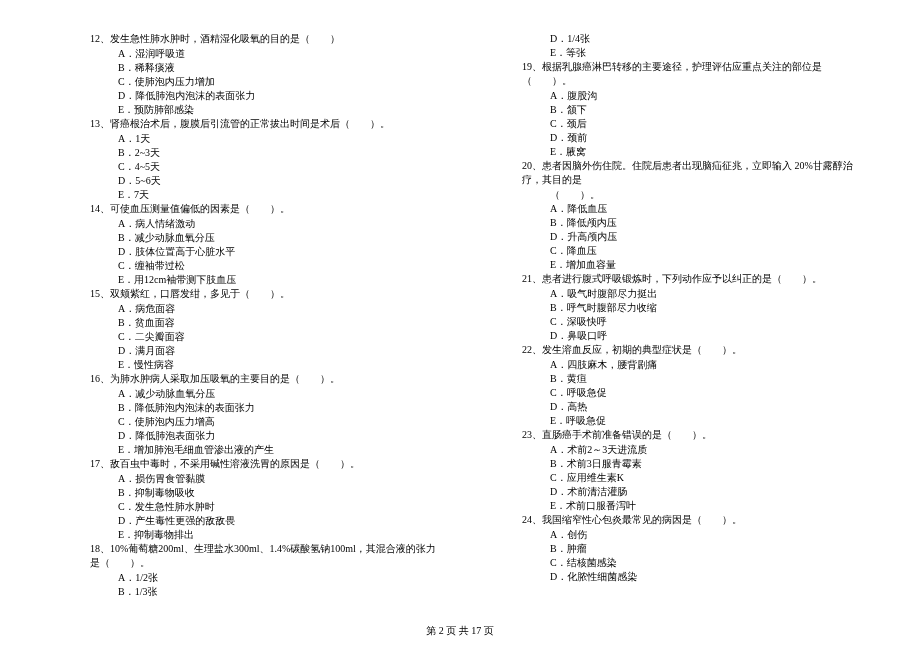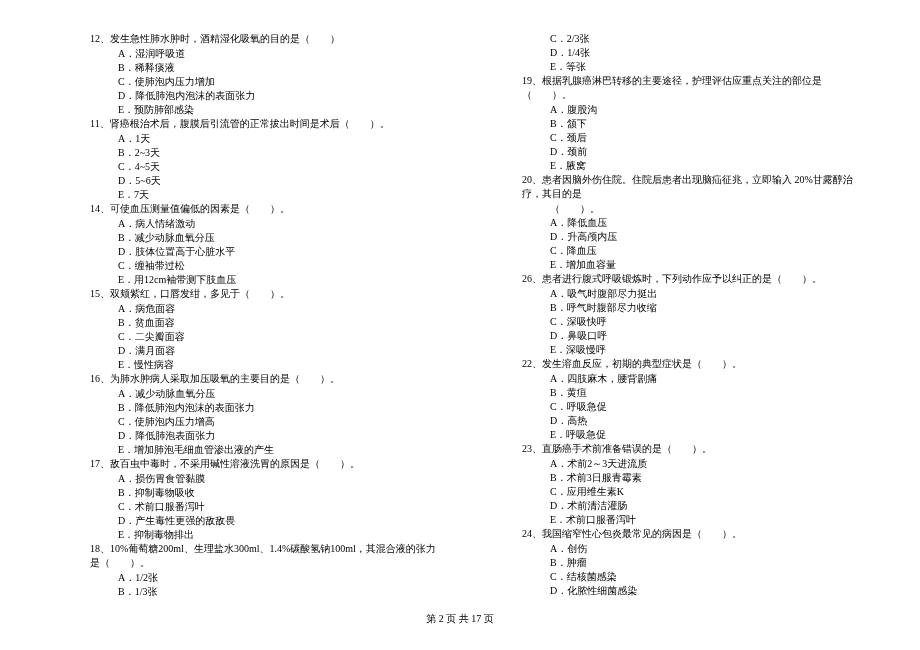--- a/index.html
+++ b/index.html
@@ -35,39 +35,39 @@
       padding-left: 28px;
       line-height: 14px;
       white-space: pre-wrap;
     }
     .sub {
       padding-left: 28px;
       line-height: 14px;
     }
     .footer {
       position: absolute;
-      bottom: 24px;
+      bottom: 12px;
       left: 0;
       right: 0;
       text-align: center;
       font-size: 10px;
     }
   </style>
 </head>
 <body>
 
 <div class="columns">
   <div class="col" id="col-left">
       <div class="q"><span class="q-text">12、发生急性肺水肿时，酒精湿化吸氧的目的是（　　）</span></div>
       <div class="opt">A．湿润呼吸道</div>
       <div class="opt">B．稀释痰液</div>
       <div class="opt">C．使肺泡内压力增加</div>
       <div class="opt">D．降低肺泡内泡沫的表面张力</div>
       <div class="opt">E．预防肺部感染</div>
-      <div class="q"><span class="q-text">11、肾癌根治术后，腹膜后引流管的正常拔出时间是术后（　　）。</span></div>
+      <div class="q"><span class="q-text">13、肾癌根治术后，腹膜后引流管的正常拔出时间是术后（　　）。</span></div>
       <div class="opt">A．1天</div>
       <div class="opt">B．2~3天</div>
       <div class="opt">C．4~5天</div>
       <div class="opt">D．5~6天</div>
       <div class="opt">E．7天</div>
       <div class="q"><span class="q-text">14、可使血压测量值偏低的因素是（　　）。</span></div>
       <div class="opt">A．病人情绪激动</div>
       <div class="opt">B．减少动脉血氧分压</div>
       <div class="opt">D．肢体位置高于心脏水平</div>
       <div class="opt">C．缠袖带过松</div>
@@ -80,49 +80,48 @@
       <div class="opt">E．慢性病容</div>
       <div class="q"><span class="q-text">16、为肺水肿病人采取加压吸氧的主要目的是（　　）。</span></div>
       <div class="opt">A．减少动脉血氧分压</div>
       <div class="opt">B．降低肺泡内泡沫的表面张力</div>
       <div class="opt">C．使肺泡内压力增高</div>
       <div class="opt">D．降低肺泡表面张力</div>
       <div class="opt">E．增加肺泡毛细血管渗出液的产生</div>
       <div class="q"><span class="q-text">17、敌百虫中毒时，不采用碱性溶液洗胃的原因是（　　）。</span></div>
       <div class="opt">A．损伤胃食管黏膜</div>
       <div class="opt">B．抑制毒物吸收</div>
-      <div class="opt">C．术前口服番泻叶</div>
+      <div class="opt">C．发生急性肺水肿时</div>
       <div class="opt">D．产生毒性更强的敌敌畏</div>
       <div class="opt">E．抑制毒物排出</div>
       <div class="q"><span class="q-text">18、10%葡萄糖200ml、生理盐水300ml、1.4%碳酸氢钠100ml，其混合液的张力是（　　）。</span></div>
       <div class="opt">A．1/2张</div>
       <div class="opt">B．1/3张</div>
     </div>
   <div class="col" id="col-right">
-      <div class="opt">C．2/3张</div>
       <div class="opt">D．1/4张</div>
       <div class="opt">E．等张</div>
       <div class="q"><span class="q-text">19、根据乳腺癌淋巴转移的主要途径，护理评估应重点关注的部位是（　　）。</span></div>
       <div class="opt">A．腹股沟</div>
       <div class="opt">B．颔下</div>
       <div class="opt">C．颈后</div>
       <div class="opt">D．颈前</div>
       <div class="opt">E．腋窝</div>
       <div class="q"><span class="q-text">20、患者因脑外伤住院。住院后患者出现脑疝征兆，立即输入 20%甘露醇治疗，其目的是</span></div>
       <div class="sub">（　　）。</div>
       <div class="opt">A．降低血压</div>
+      <div class="opt">B．降低颅内压</div>
       <div class="opt">D．升高颅内压</div>
       <div class="opt">C．降血压</div>
       <div class="opt">E．增加血容量</div>
-      <div class="q"><span class="q-text">26、患者进行腹式呼吸锻炼时，下列动作应予以纠正的是（　　）。</span></div>
+      <div class="q"><span class="q-text">21、患者进行腹式呼吸锻炼时，下列动作应予以纠正的是（　　）。</span></div>
       <div class="opt">A．吸气时腹部尽力挺出</div>
       <div class="opt">B．呼气时腹部尽力收缩</div>
       <div class="opt">C．深吸快呼</div>
       <div class="opt">D．鼻吸口呼</div>
-      <div class="opt">E．深吸慢呼</div>
       <div class="q"><span class="q-text">22、发生溶血反应，初期的典型症状是（　　）。</span></div>
       <div class="opt">A．四肢麻木，腰背剧痛</div>
       <div class="opt">B．黄疸</div>
       <div class="opt">C．呼吸急促</div>
       <div class="opt">D．高热</div>
       <div class="opt">E．呼吸急促</div>
       <div class="q"><span class="q-text">23、直肠癌手术前准备错误的是（　　）。</span></div>
       <div class="opt">A．术前2～3天进流质</div>
       <div class="opt">B．术前3日服青霉素</div>
       <div class="opt">C．应用维生素K</div>

